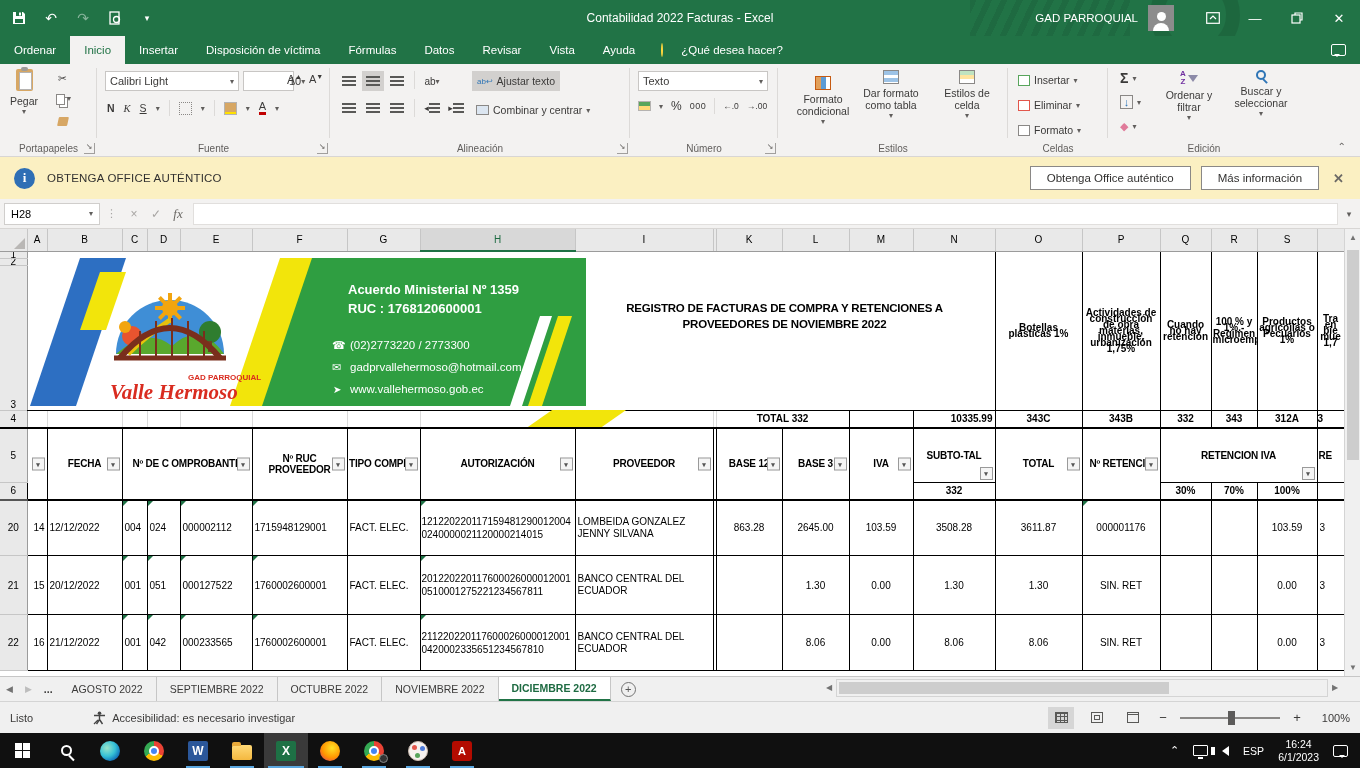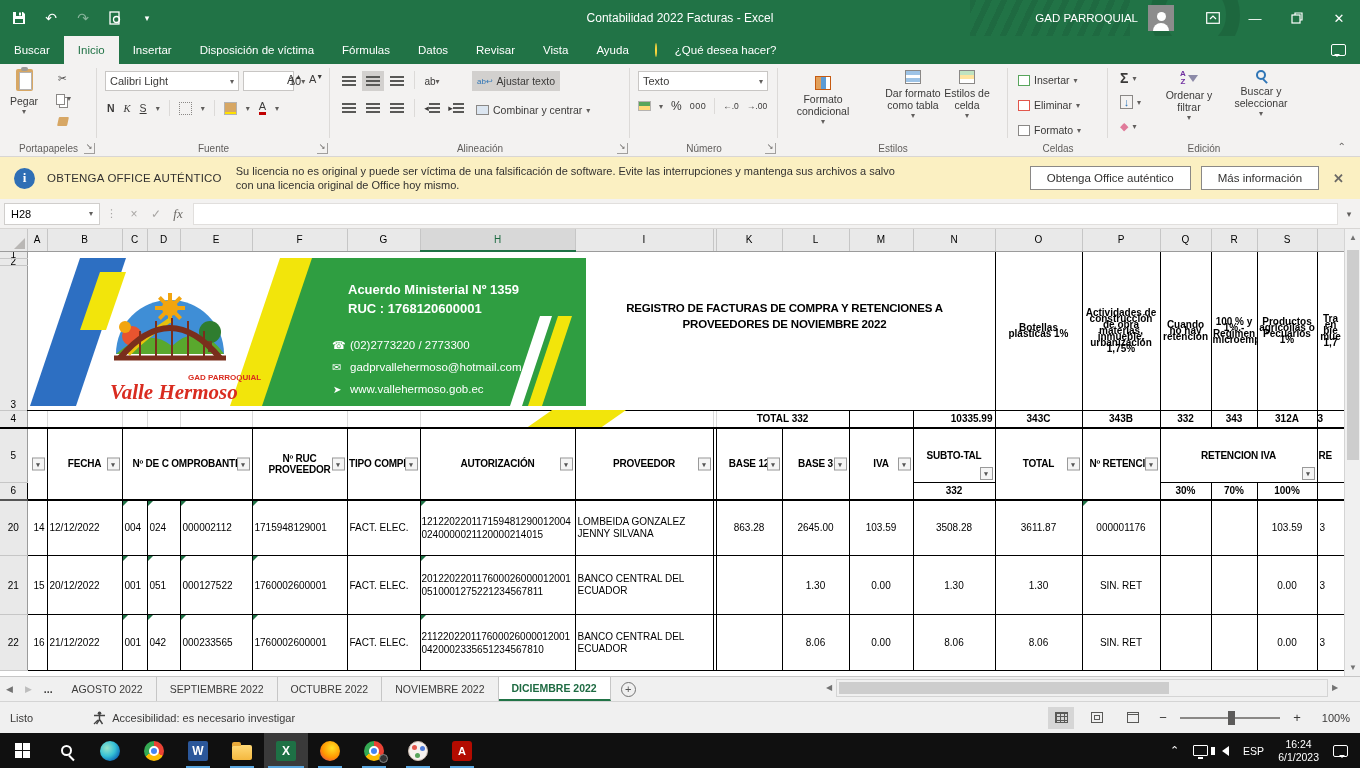--- a/index.html
+++ b/index.html
@@ -234,21 +234,21 @@
         <svg width="12" height="12" viewBox="0 0 12 12">
             <rect x="1" y="3" width="8" height="8" fill="none" stroke="#fff" stroke-width="1.2"></rect>
             <path d="M4 3V1h7v7h-2" fill="none" stroke="#fff" stroke-width="1.2"></path>
           </svg>
       </span>
       <span class="winbtn">✕</span>
     </div>
   </div>
 
   <div id="menubar">
-    <span class="mtab">Buscar</span>
+    <span class="mtab">Ordenar</span>
     <span class="mtab active">Inicio</span>
     <span class="mtab">Insertar</span>
     <span class="mtab">Disposición de víctima</span>
     <span class="mtab">Fórmulas</span>
     <span class="mtab">Datos</span>
     <span class="mtab">Revisar</span>
     <span class="mtab">Vista</span>
     <span class="mtab">Ayuda</span>
     <span class="tellme">
       <span class="bulb"><span class="globe"></span><span class="base"></span></span>
@@ -370,21 +370,21 @@
       <div class="launcher"></div>
       <div class="rsep" style="right:0;"></div>
     </div>
 
     <div class="rgroup" style="left:778px; width:230px;">
       <div class="bigbtn" style="position:absolute; left:12px; top:12px; width:66px;">
         <span class="mini-grid mg-cf"></span>
         <span style="text-align:center; line-height:12px; margin-top:3px;">Formato condicional</span>
         <span class="car8">▾</span>
       </div>
-      <div class="bigbtn" style="position:absolute; left:100px; top:6px; width:70px;">
+      <div class="bigbtn" style="position:absolute; left:78px; top:6px; width:70px;">
         <span class="mini-grid mg-tbl"></span>
         <span style="text-align:center; line-height:12px; margin-top:3px;">Dar formato como tabla</span>
         <span class="car8">▾</span>
       </div>
       <div class="bigbtn" style="position:absolute; left:158px; top:6px; width:62px;">
         <span class="mini-grid mg-cs"></span>
         <span style="text-align:center; line-height:12px; margin-top:3px;">Estilos de celda</span>
         <span class="car8">▾</span>
       </div>
       <div class="rglabel">Estilos</div>
@@ -438,21 +438,20 @@
         <span class="car8">▾</span>
       </div>
       <div class="rglabel">Edición</div>
     </div>
     <div class="collapse">⌃</div>
   </div>
 
   <div id="warnbar">
     <span class="warn-ico">i</span>
     <span class="warn-label">OBTENGA OFFICE AUTÉNTICO</span>
-    <span class="warn-msg">Su licencia no es original y puede ser víctima de una falsificación de software. Evite las interrupciones y mantenga sus archivos a salvo con una licencia original de Office hoy mismo.</span>
     <span style="margin-left:auto; display:flex; align-items:center;">
       <span class="warn-btn">Obtenga Office auténtico</span>
       <span class="warn-btn">Más información</span>
       <span class="warn-close">✕</span>
     </span>
   </div>
 
   <div id="formulabar">
     <span class="namebox">
       <span>H28</span>

